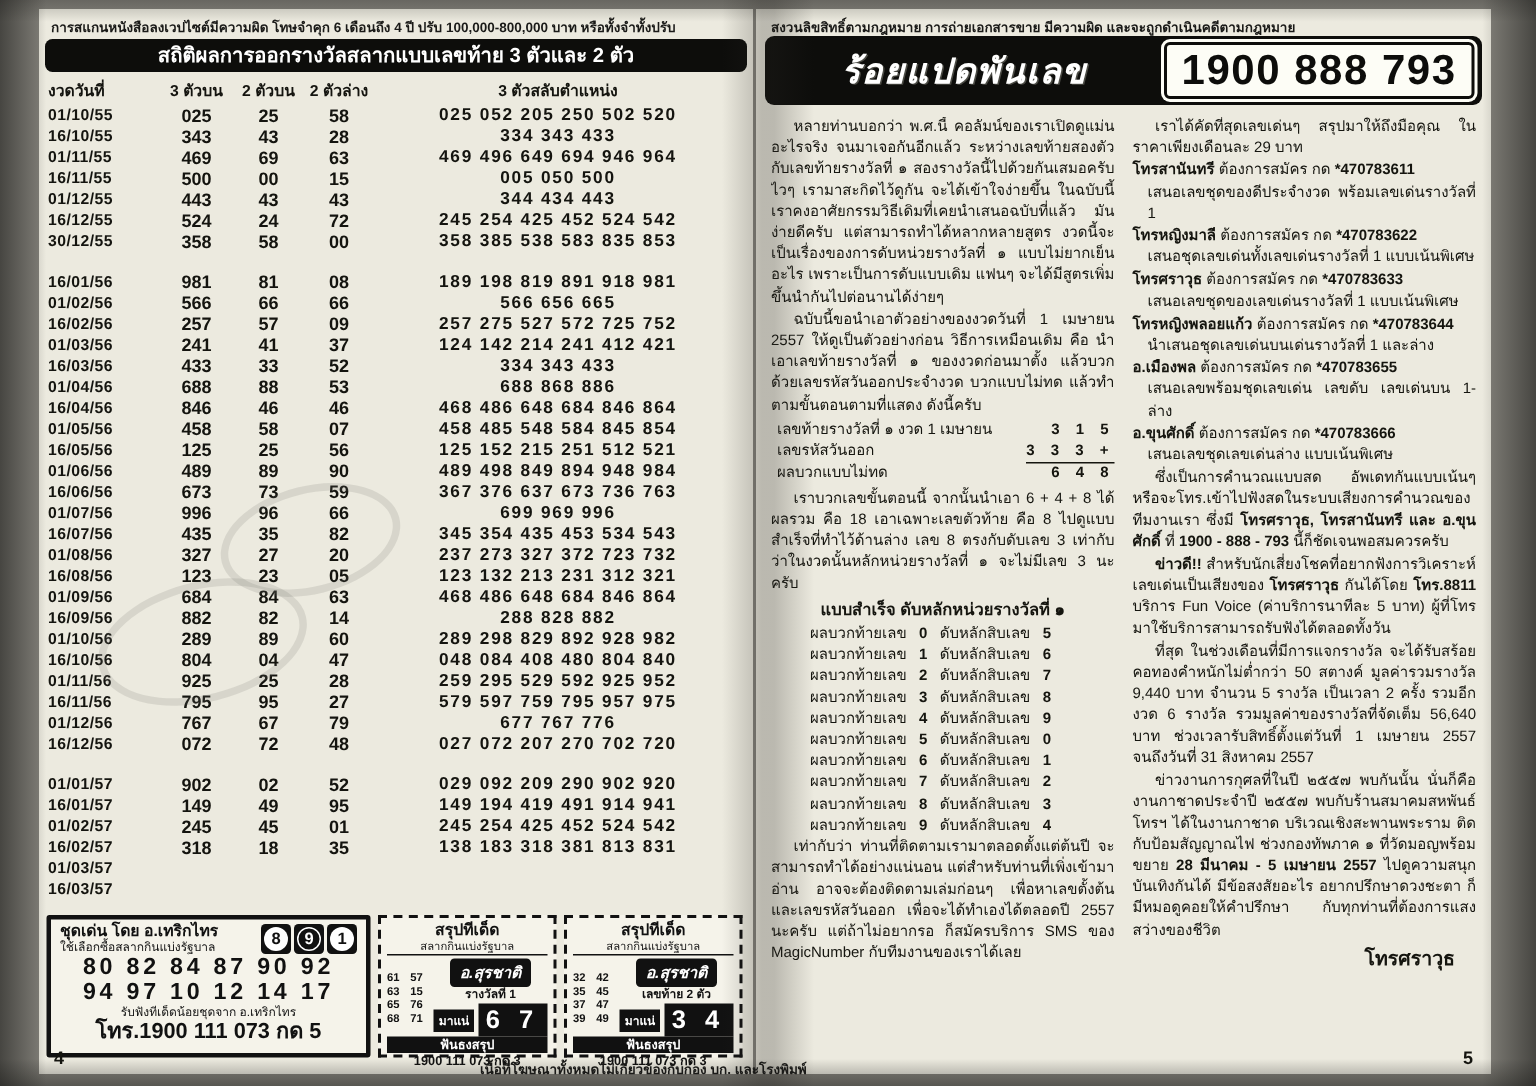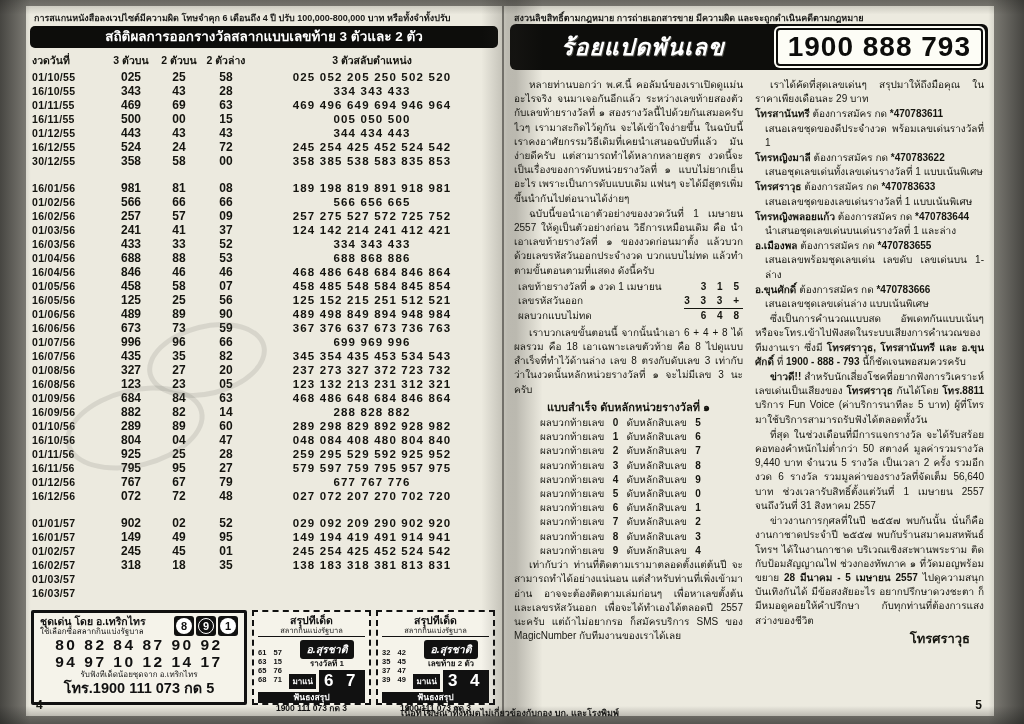--- a/index.html
+++ b/index.html
@@ -59,21 +59,21 @@
   .adC-sure{display:flex;align-items:center;justify-content:center;gap:3px;margin-top:1px;}
   .sure-label{background:#111;color:#fff;font-size:8px;font-weight:bold;padding:1px 3px;}
   .sure-nums{background:#111;color:#fff;font-weight:bold;font-size:17px;letter-spacing:4px;padding:0 5px;line-height:22px;}
   .adC-foot{text-align:center;}
   .foot-label{display:block;background:#111;color:#fff;font-weight:bold;font-size:8.5px;line-height:11px;}
   .foot-phone{display:block;font-weight:bold;font-size:8.5px;line-height:10px;}
 
   .page-num{position:absolute;bottom:4px;font-weight:bold;font-size:12px;color:#14140f;}
   .page-num.pn-left{left:10px;}
   .page-num.pn-right{right:12px;}
-  .disclaimer{position:absolute;bottom:4px;left:320px;width:380px;text-align:center;font-size:9px;font-weight:bold;color:#1a1a18;z-index:60;}
+  .disclaimer{position:absolute;bottom:4px;left:320px;width:380px;font-size:9px;font-weight:bold;color:#1a1a18;z-index:60;}
 
   
   .copyright-line{position:absolute;top:5px;left:10px;right:10px;font-size:9px;font-weight:bold;color:#1a1a18;white-space:nowrap;overflow:hidden;}
   .brand-banner{position:absolute;top:18px;left:6px;right:6px;height:46px;background:#0d0d0b;border-radius:6px;display:flex;align-items:center;}
   .brand-name{flex:1;color:#fff;font-weight:bold;font-style:italic;font-size:23px;text-align:center;letter-spacing:1px;text-shadow:1px 1px 0 #4a4a44;}
   .brand-phone{background:#fdfdf6;color:#0d0d0b;font-weight:bold;font-size:28px;letter-spacing:1px;border-radius:4px;
     margin:4px 5px 4px 0;padding:1px 10px;border:2px solid #0d0d0b;box-shadow:0 0 0 2px #fdfdf6;}
   .cols{position:absolute;top:72px;left:10px;right:10px;bottom:20px;display:flex;gap:12px;overflow:hidden;}
   .col{flex:1;font-size:10px;line-height:14.2px;text-align:justify;color:#15150f;}
   .col p{margin:0 0 1px;text-indent:15px;}

